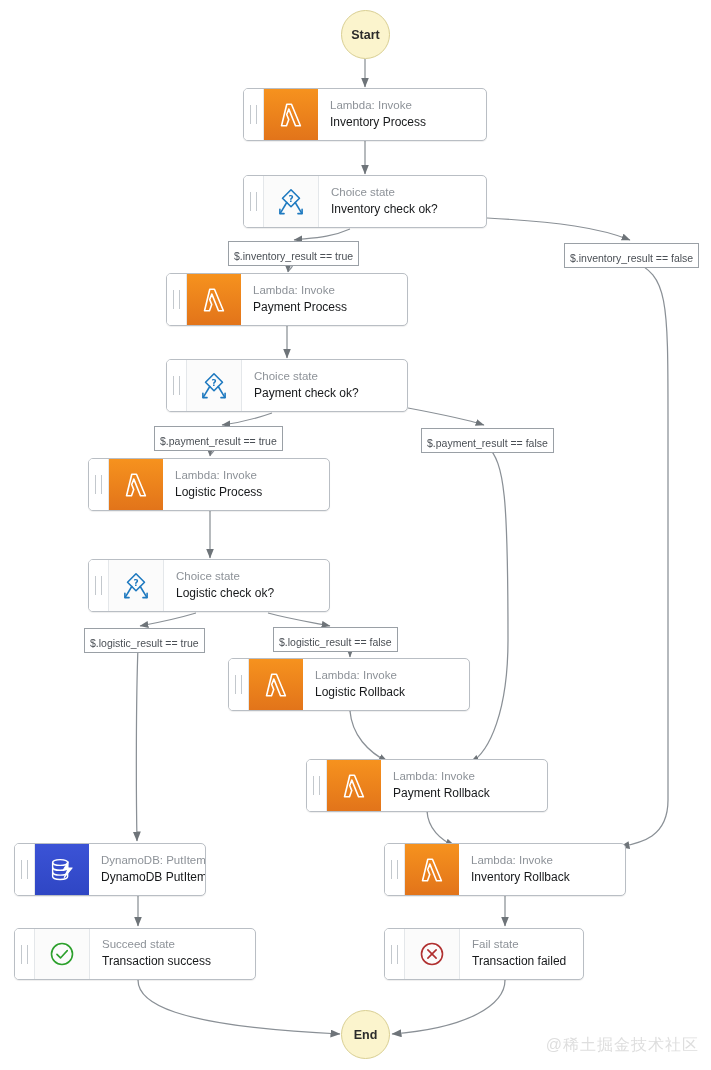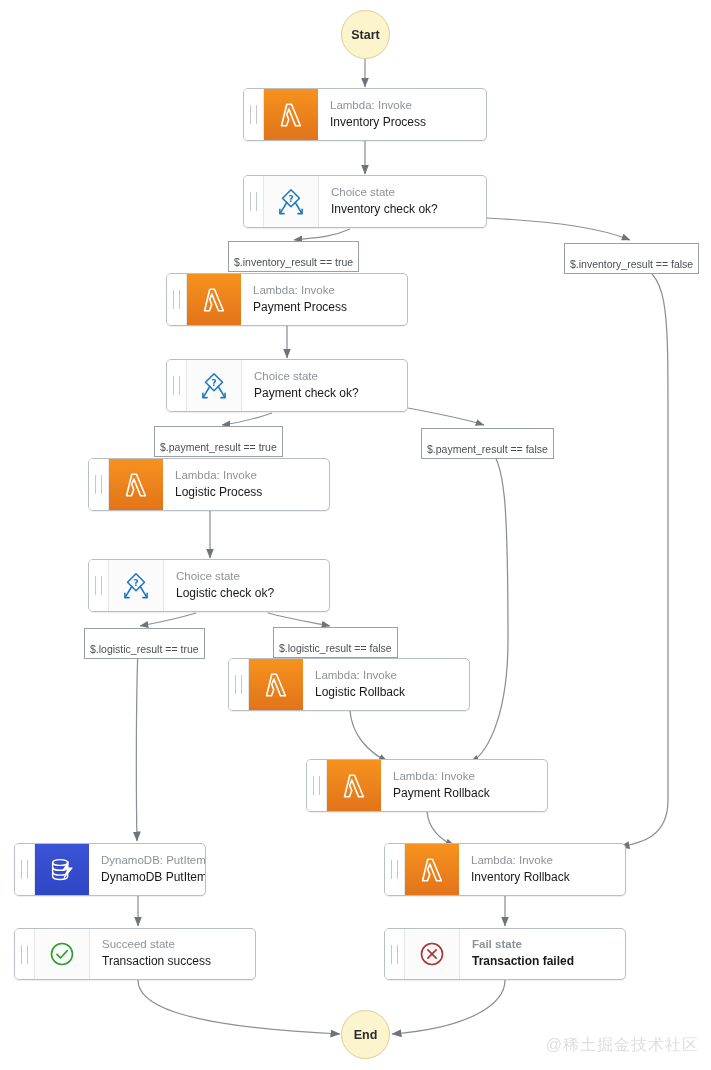--- a/index.html
+++ b/index.html
@@ -48,21 +48,21 @@
     padding:0 10px 0 12px;min-width:0;
   }
   .kind{font-size:11.5px;color:#8d9298;line-height:15px;white-space:nowrap;}
   .title{font-size:12px;color:#17191b;line-height:19px;white-space:nowrap;}
 
   
   .elabel{
     position:absolute;box-sizing:border-box;
     background:#ffffff;border:1px solid #9aa0a6;
     font-size:10.5px;color:#4a4f55;
-    padding:14px 5px 3px 5px;white-space:nowrap;line-height:12px;
+    padding:8px 5px 3px 5px;white-space:nowrap;line-height:12px;
   }
 
   .watermark{
     position:absolute;right:12px;bottom:14px;
     font-size:16px;color:#dedede;letter-spacing:1px;
     font-family:Liberation Sans, sans-serif;
   }
 </style>
 </head>
 <body>
@@ -309,21 +309,21 @@
         <circle cx="16" cy="16" r="11.2"></circle>
         <path d="M10.6 16.4 L14.4 20.2 L21.6 12.4"></path>
       </svg>
     </span>
     <span class="labels">
       <span class="kind">Succeed state</span>
       <span class="title">Transaction success</span>
     </span>
   </div>
 
-  <div class="node" style="left:384px;top:928px;width:242px;height:52px;font-weight:bold;">
+  <div class="node" style="left:384px;top:928px;width:200px;height:52px;">
     <span class="grip">
         <i></i>
       </span>
     <span class="icobox plain">
       <svg width="30" height="30" viewBox="0 0 32 32" fill="none" stroke="#b03030" stroke-width="1.7" stroke-linecap="round" stroke-linejoin="round">
         <circle cx="16" cy="16" r="11.2"></circle>
         <path d="M11.6 11.6 L20.4 20.4"></path>
           <path d="M20.4 11.6 L11.6 20.4"></path>
       </svg>
     </span>

